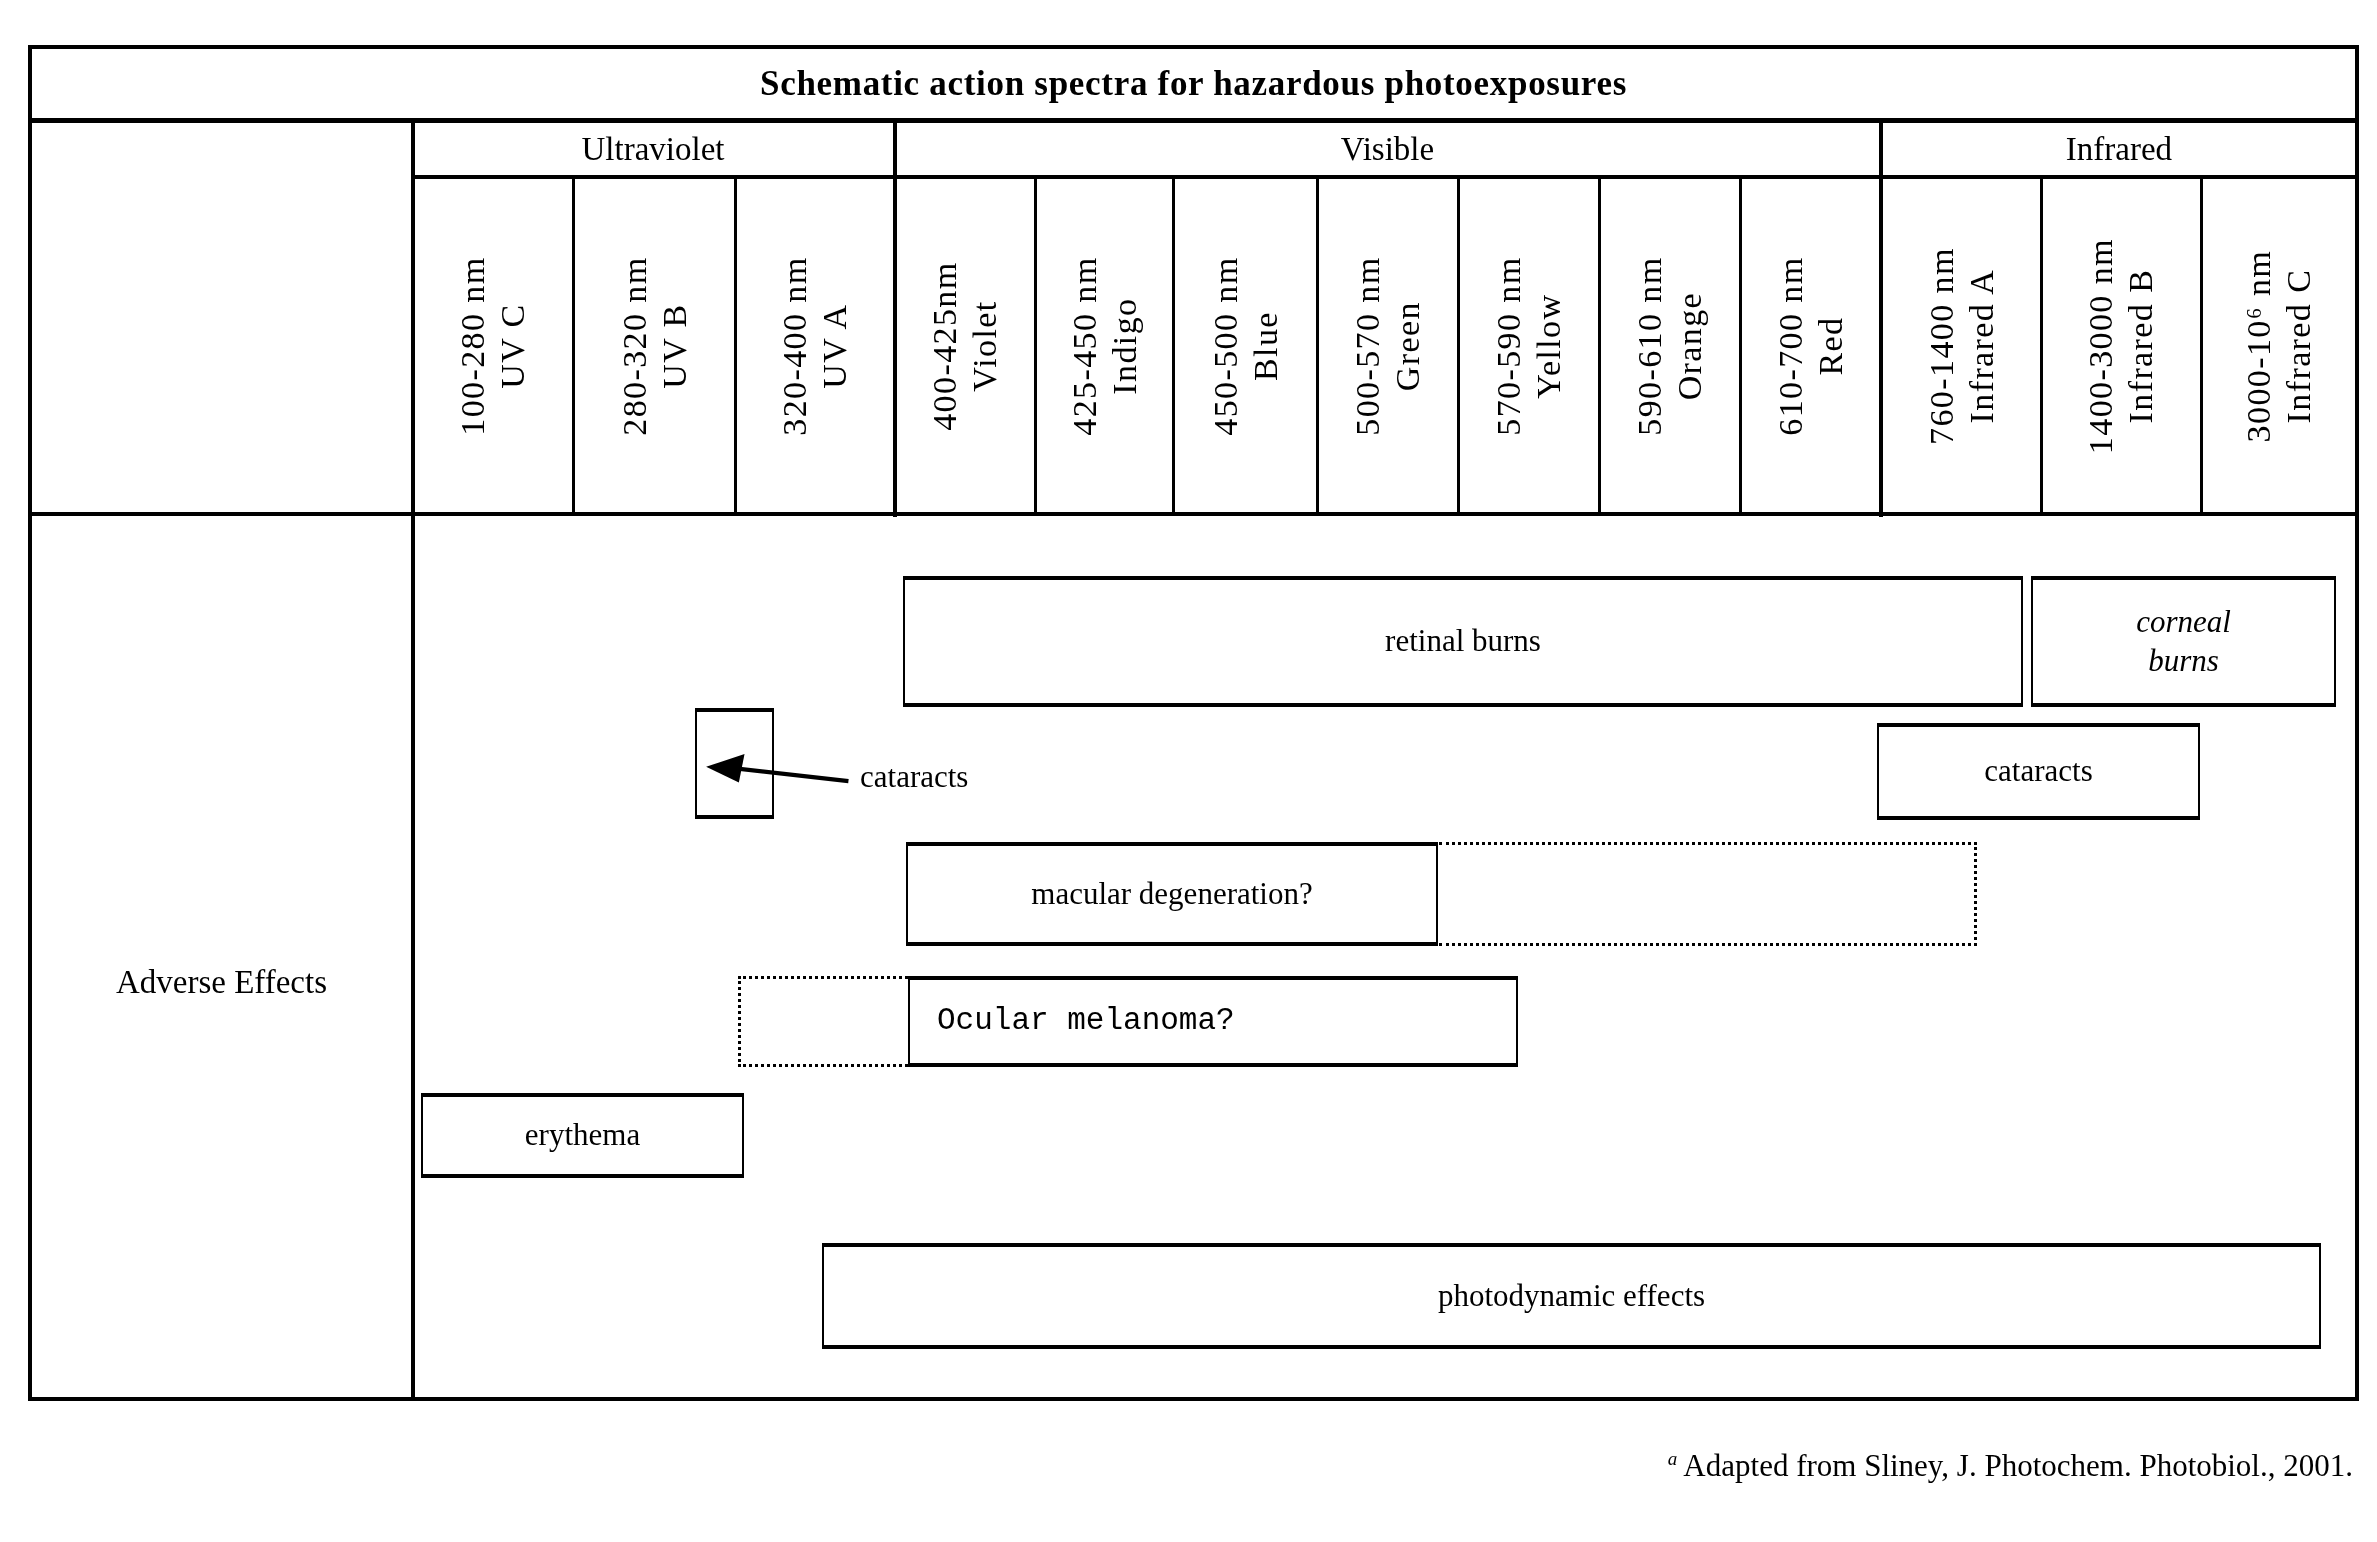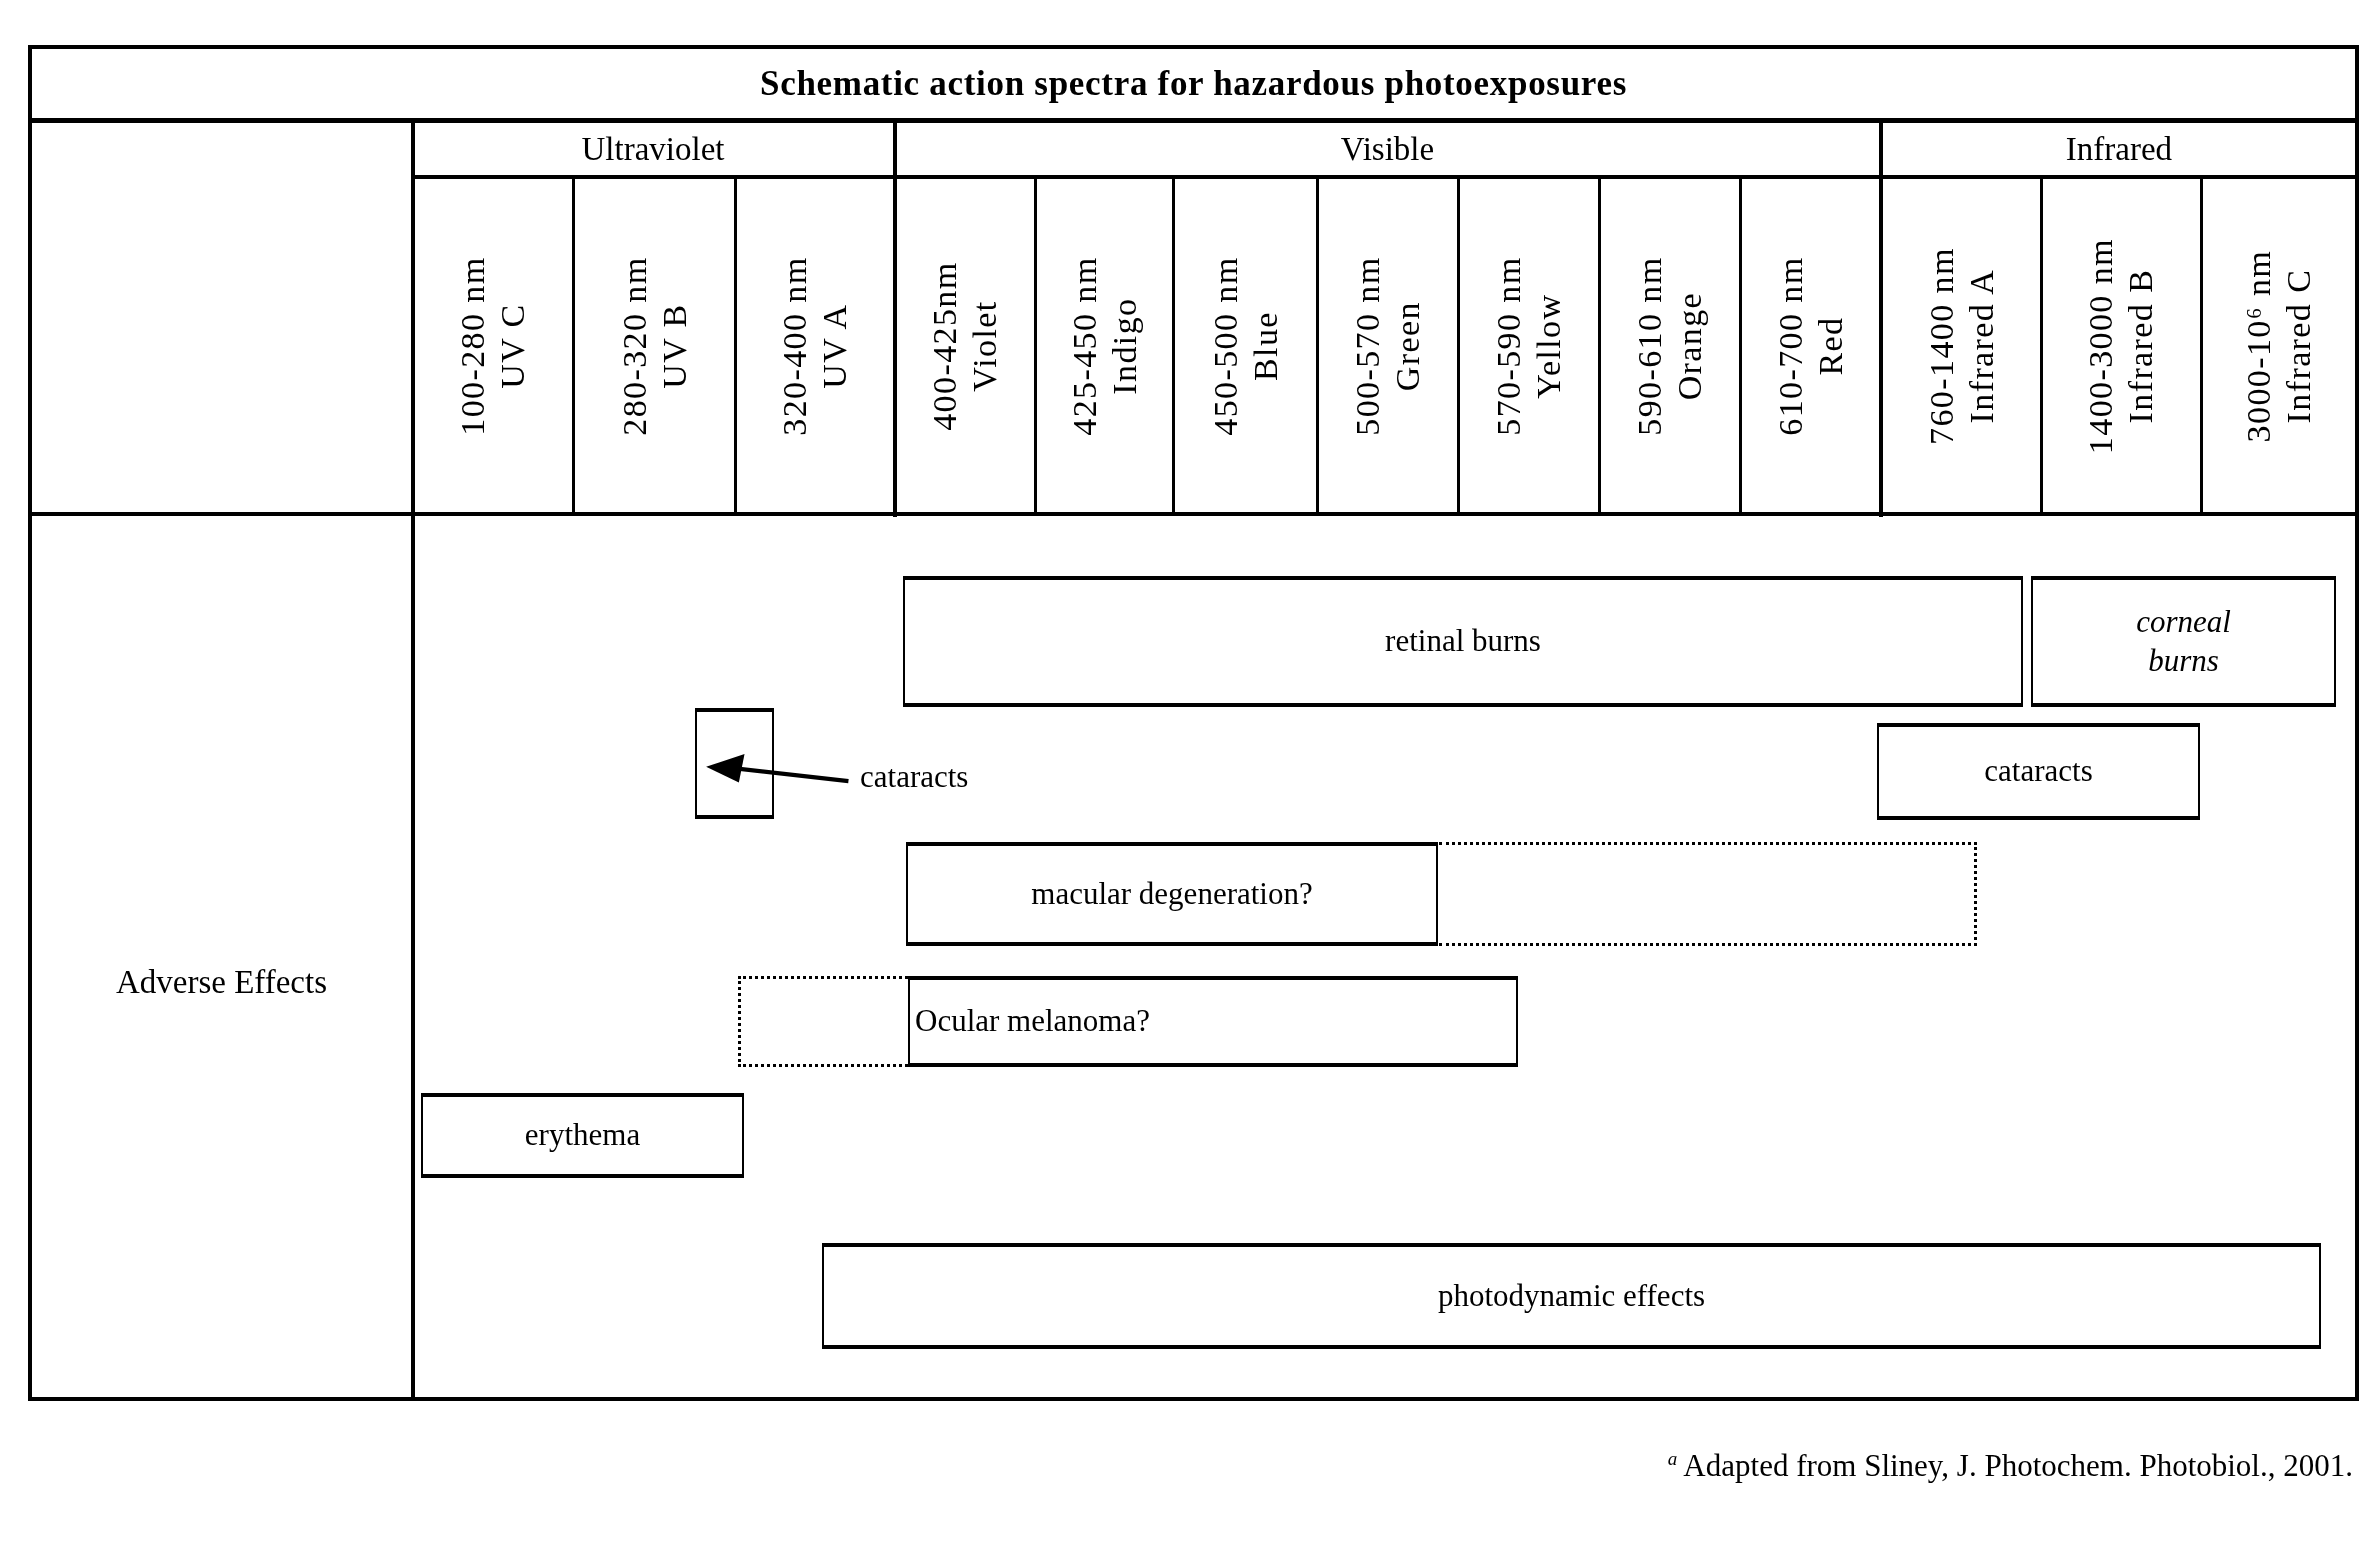--- a/index.html
+++ b/index.html
@@ -56,21 +56,21 @@
   }
   .dotted{border:3.5px dotted #000;background:transparent;}
   #bx-retinal{left:903px;top:576px;width:1120px;height:131px;}
   #bx-corneal{left:2031px;top:576px;width:305px;height:131px;font-style:italic;}
   #bx-cat-small{left:695px;top:708px;width:79px;height:111px;}
   #bx-cat-ir{left:1877px;top:723px;width:323px;height:97px;}
   #bx-photoker{left:412px;top:836px;width:334px;height:105px;}
   #bx-mac{left:906px;top:842px;width:532px;height:104px;}
   #bx-mac-dot{left:1439px;top:842px;width:538px;height:104px;border-left:none;}
   #bx-ocu-dot{left:738px;top:976px;width:170px;height:91px;border-right:none;}
-  #bx-ocu{left:908px;top:976px;width:610px;height:91px;justify-content:flex-start;padding-left:5px;}
+  #bx-ocu{left:908px;top:976px;width:610px;height:91px;justify-content:flex-start;padding-left:27px;font-family:Liberation Mono, monospace;}
   #bx-ery{left:421px;top:1093px;width:323px;height:85px;}
   #bx-thermal{left:912px;top:1091px;width:1419px;height:106px;}
   #bx-photo{left:822px;top:1243px;width:1499px;height:106px;}
 
   
   #arrow{position:absolute;left:699px;top:751px;width:153px;height:43px;}
   #cat-label{position:absolute;left:860px;top:758px;font-size:31px;line-height:37px;}
 
   
   #footnote{position:absolute;top:1448px;right:24px;font-size:31px;}

